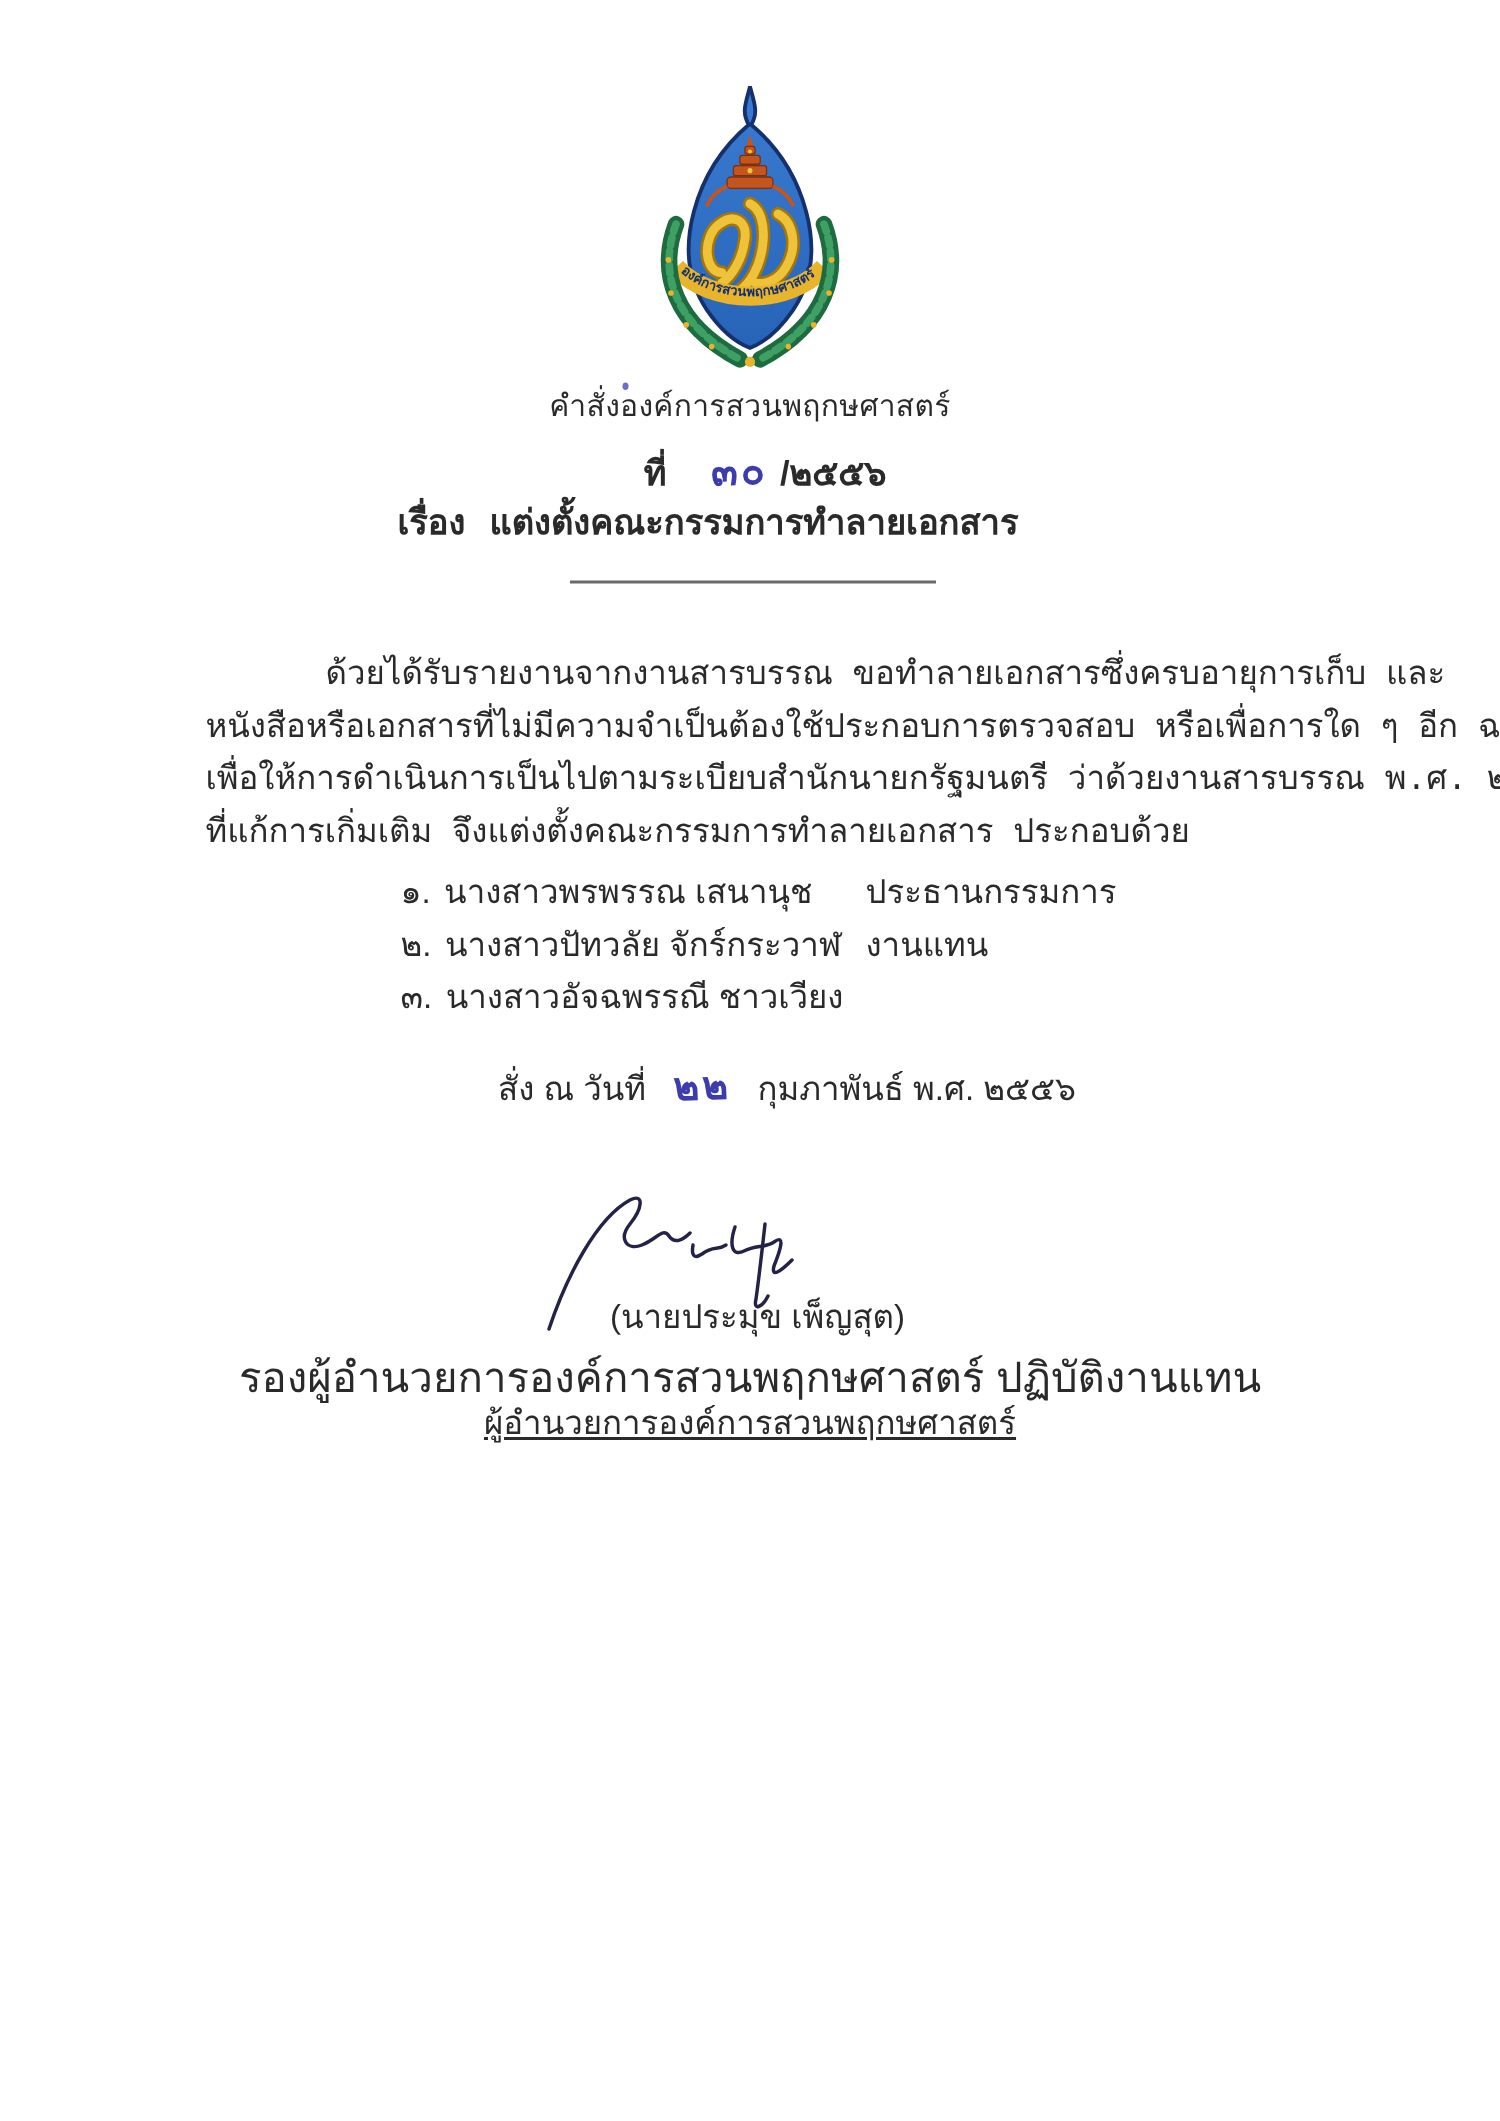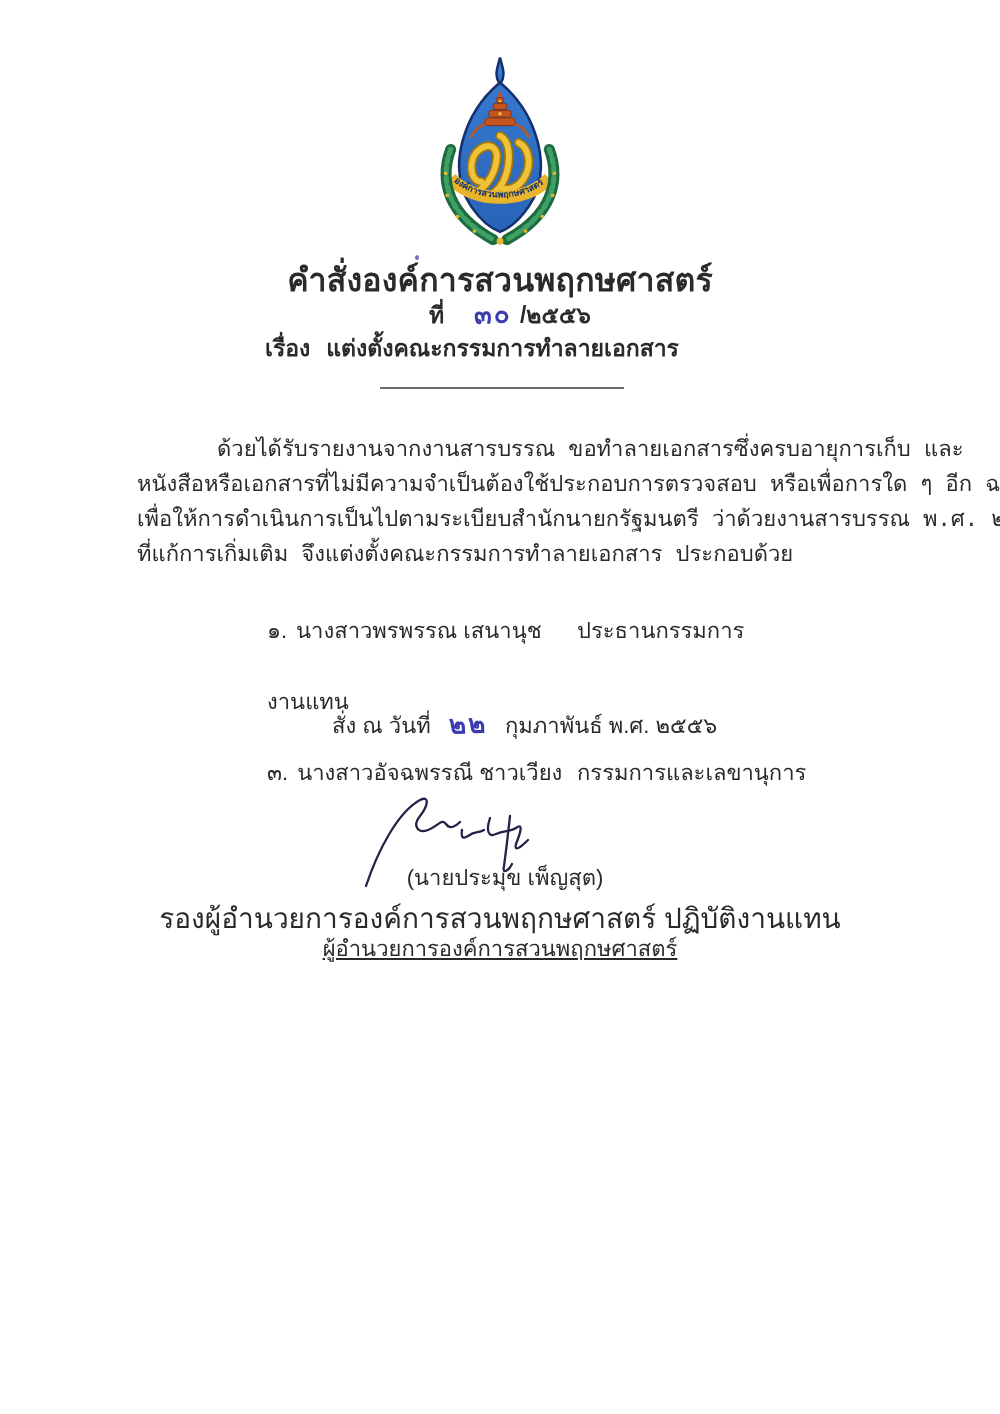--- a/index.html
+++ b/index.html
@@ -7,33 +7,33 @@
     position:relative;
     width:1000px;height:1414px;
     margin:0 auto;
     background:#ffffff;
     font-family:"Liberation Sans","DejaVu Sans",sans-serif;
     color:#2a2a2a;
     overflow:hidden;
   }
   .abs{position:absolute;}
   .centered{left:0;right:0;text-align:center;}
-  .title-line{top:254px;font-size:32px;font-weight:700;letter-spacing:.2px;}
+  .title-line{top:254px;font-size:20px;font-weight:400;letter-spacing:.2px;}
   .number-line{top:293px;display:flex;justify-content:center;align-items:baseline;
     width:100%;font-size:23px;font-weight:600;transform:translateX(10px);}
   .number-line .gap-lg{display:inline-block;width:30px;}
   .number-line .gap-sm{display:inline-block;width:8px;}
   .subject-line{top:330px;font-size:23px;font-weight:600;transform:translateX(-28px);}
   .subject-line .subject-gap{display:inline-block;width:16px;}
   .divider{top:387px;left:380px;width:244px;height:2px;background:#6a6a6a;}
   .body-par{top:433px;left:137px;width:730px;font-size:22px;line-height:35px;}
   .body-par .line{white-space:nowrap;font-family:Liberation Mono, monospace;}
   .body-par .line.indent{text-indent:80px;}
   .committee{top:577px;left:267px;font-size:22px;}
-  .committee .row{display:flex;height:35px;align-items:center;margin-top:36px;}
+  .committee .row{display:flex;height:35px;align-items:center;}
   .committee .who{width:310px;white-space:nowrap;}
   .committee .no{display:inline-block;margin-right:9px;}
   .committee .role{white-space:nowrap;}
   .date-line{top:703px;left:332px;display:flex;align-items:baseline;font-size:22px;}
   .date-line .gap{display:inline-block;width:18px;}
   .handwriting{
     color:#3c3cae;
     font-size:26px;
     font-weight:600;
     transform:rotate(-2deg);
@@ -136,25 +136,25 @@
     <div class="line">เพื่อให้การดำเนินการเป็นไปตามระเบียบสำนักนายกรัฐมนตรี ว่าด้วยงานสารบรรณ พ.ศ. ๒๕๒๖ และ</div>
     <div class="line">ที่แก้การเกิ่มเติม จึงแต่งตั้งคณะกรรมการทำลายเอกสาร ประกอบด้วย</div>
   </div>
 
   <div class="abs committee">
     <div class="row">
       <span class="who"><span class="no">๑.</span><span>นางสาวพรพรรณ  เสนานุช</span></span>
       <span class="role">ประธานกรรมการ</span>
     </div>
     <div class="row">
+      <span class="who"><span class="no">๒.</span><span>นางสาวปัทวลัย  จักร์กระวาฬ</span></span>
       <span class="role">งานแทน</span>
     </div>
     <div class="row">
       <span class="who"><span class="no">๓.</span><span>นางสาวอัจฉพรรณี  ชาวเวียง</span></span>
-      <span class="role">กรรมการและเลขานุการ</span>
     </div>
   </div>
 
   <div class="abs date-line">
     <span>สั่ง ณ วันที่</span>
     <span class="gap"></span>
     <span class="handwriting">๒๒</span>
     <span class="gap"></span>
     <span>กุมภาพันธ์  พ.ศ. ๒๕๕๖</span>
   </div>

